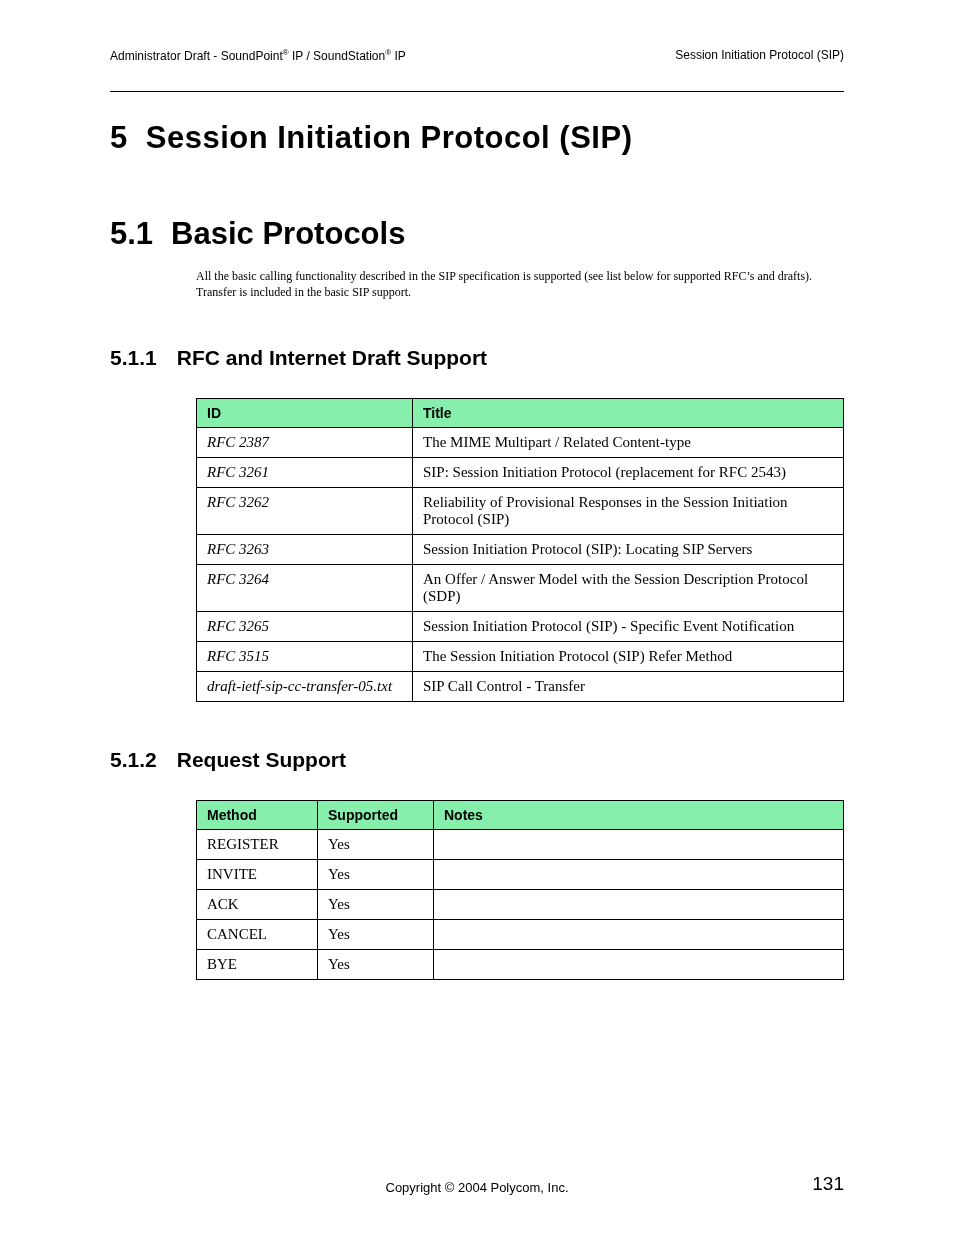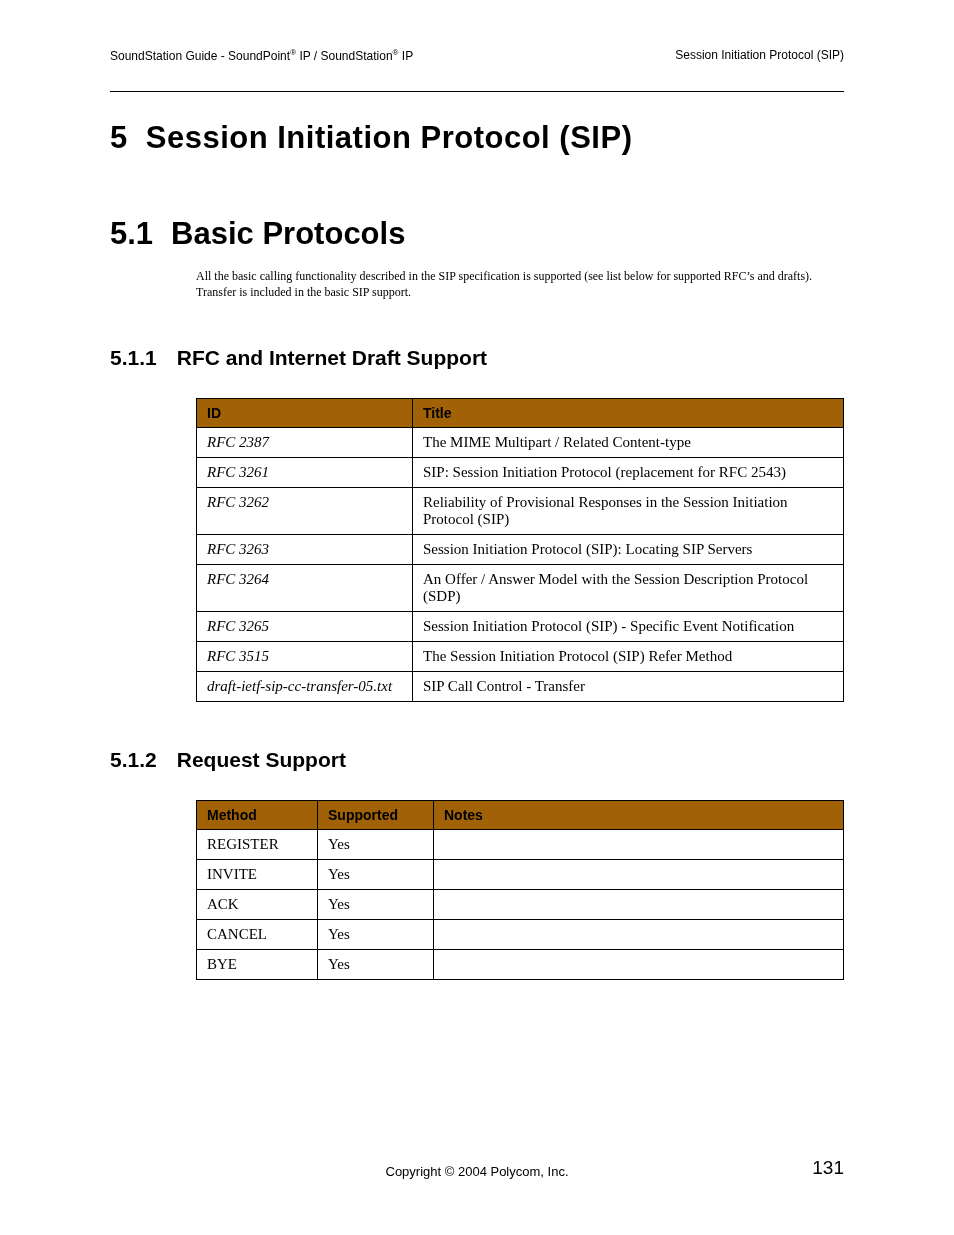--- a/index.html
+++ b/index.html
@@ -65,31 +65,31 @@
     width: 100%;
     font-size: 15px;
   }
   table.data th, table.data td {
     border: 1px solid #000;
     padding: 6px 10px;
     text-align: left;
     vertical-align: top;
   }
   table.data th {
-    background: #a16207;
+    background: #86efac;
     font-family: Arial, Helvetica, sans-serif;
     font-weight: 900;
     font-size: 14px;
   }
   table.rfc td:first-child { width: 195px; font-style: italic; }
   table.req td:nth-child(1) { width: 100px; }
   table.req td:nth-child(2) { width: 95px; }
   .footer {
     position: absolute;
-    bottom: 56px;
+    bottom: 40px;
     left: 110px;
     right: 110px;
     font-family: Arial, Helvetica, sans-serif;
     font-size: 13px;
     text-align: center;
   }
   .page-num {
     position: absolute;
     right: 0;
     bottom: 0;
@@ -97,21 +97,21 @@
     font-size: 19px;
   }
 </style>
 </head>
 <body>
 
 <div class="page">
 
   <div class="hdr">
     <span>
-      <span>SoundStation Guide - SoundPoint</span><sup>®</sup><span> IP / SoundStation</span><sup>®</sup><span> IP</span>
+      <span>Administrator Draft - SoundPoint</span><sup>®</sup><span> IP / SoundStation</span><sup>®</sup><span> IP</span>
     </span>
     <span>Session Initiation Protocol (SIP)</span>
   </div>
   <div class="rule"></div>
 
   <h1 class="chapter">
     <span class="num">5</span>
     <span>Session Initiation Protocol (SIP)</span>
   </h1>
 

